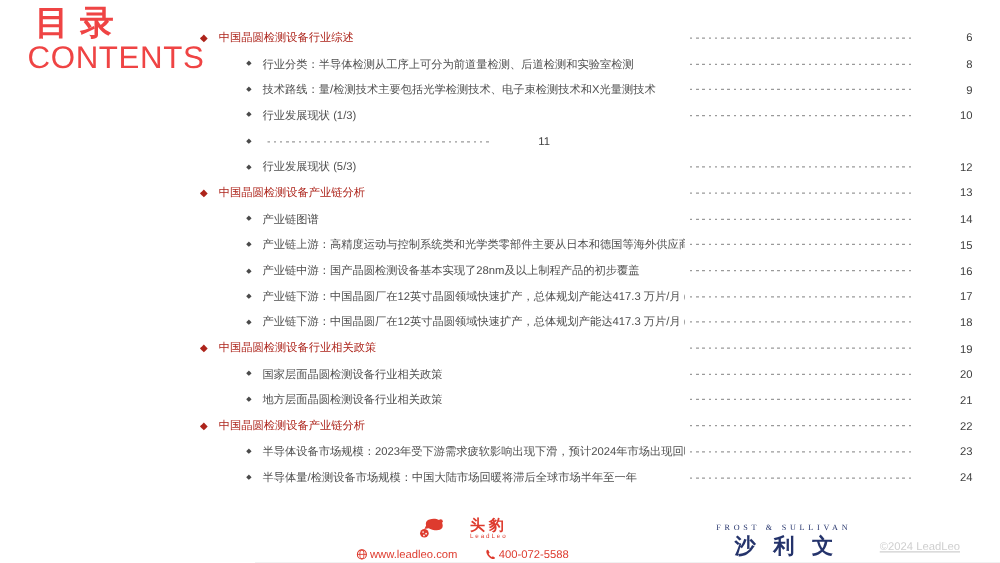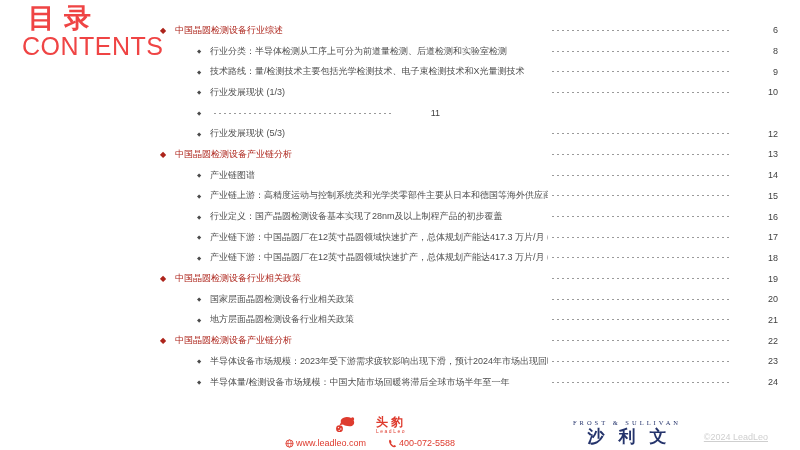--- a/index.html
+++ b/index.html
@@ -22,21 +22,21 @@
   .level1 .label{color:#ad241b;font-weight:normal;}
   .level2 .label{color:#4f4f4f;}
   .leader{
     flex:none;width:178px;height:1px;margin-left:4px;align-self:center;
     background:repeating-linear-gradient(to right,#9a9a9a 0 2px,transparent 2px 5px);
   }
   .page{flex:none;width:48px;text-align:right;font-size:9px;color:#3f3f3f;}
   
   .footer{position:absolute;left:0;right:0;bottom:0;height:36px;}
   .leadleo-block{position:absolute;left:252px;bottom:2px;width:236px;text-align:center;color:#de3b2e;}
-  .leadleo-top{display:inline-flex;align-items:center;gap:20px;}
+  .leadleo-top{display:inline-flex;gap:20px;}
   .leadleo-names{display:inline-block;text-align:center;line-height:1;}
   .leadleo-zh{font-size:12px;font-weight:bold;letter-spacing:3px;}
   .leadleo-en{font-size:5px;letter-spacing:1.5px;margin-top:1px;}
   .leadleo-contact{display:flex;align-items:center;justify-content:center;gap:22px;font-size:9px;margin-top:1px;white-space:nowrap;}
   .contact-item{display:inline-flex;align-items:center;gap:2px;}
   .frost-block{position:absolute;left:552px;bottom:5px;width:150px;text-align:center;color:#24336b;line-height:1;margin-top:40px;}
   .frost-en{font-size:6.5px;letter-spacing:3px;font-family:"Liberation Serif","DejaVu Serif",serif;}
   .frost-zh{font-size:17px;font-weight:bold;letter-spacing:14px;margin-top:2px;padding-left:14px;font-family:"Liberation Serif","DejaVu Serif",serif;}
   .copyright{position:absolute;right:32px;bottom:8px;font-size:9px;color:#cfcfcf;text-decoration:underline;}
   svg{display:block;}
@@ -100,21 +100,21 @@
         <span class="page">14</span>
       </div>
       <div class="toc-row level2">
         <span class="bullet">◆</span>
         <span class="label">产业链上游：高精度运动与控制系统类和光学类零部件主要从日本和德国等海外供应商采购</span>
         <span class="leader"></span>
         <span class="page">15</span>
       </div>
       <div class="toc-row level2">
         <span class="bullet">◆</span>
-        <span class="label">行业定义：国产晶圆检测设备基本实现了28nm及以上制程产品的初步覆盖</span>
+        <span class="label">产业链中游：国产晶圆检测设备基本实现了28nm及以上制程产品的初步覆盖</span>
         <span class="leader"></span>
         <span class="page">16</span>
       </div>
       <div class="toc-row level2">
         <span class="bullet">◆</span>
         <span class="label">产业链下游：中国晶圆厂在12英寸晶圆领域快速扩产，总体规划产能达417.3 万片/月 (1/2)</span>
         <span class="leader"></span>
         <span class="page">17</span>
       </div>
       <div class="toc-row level2">

